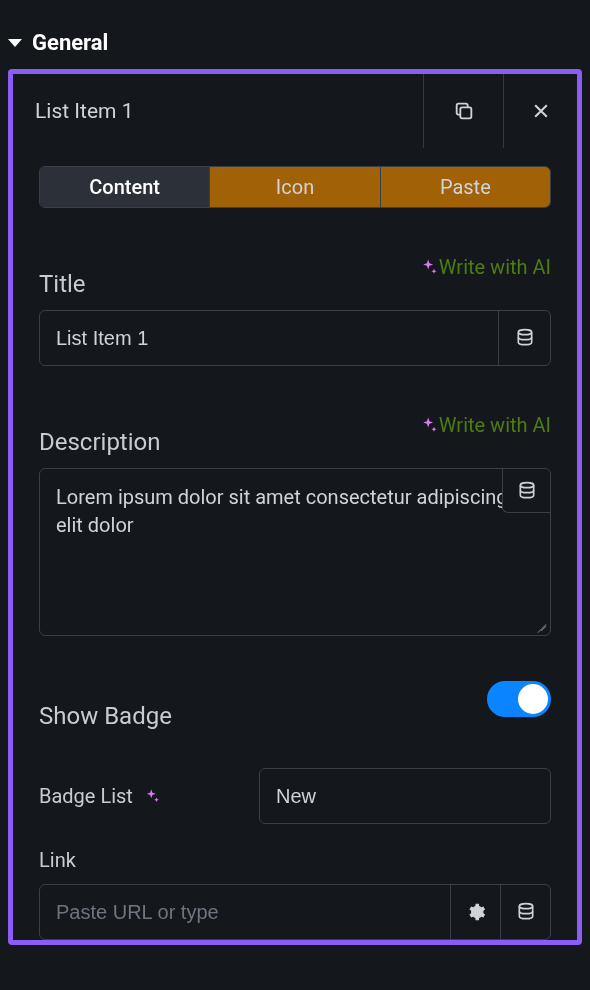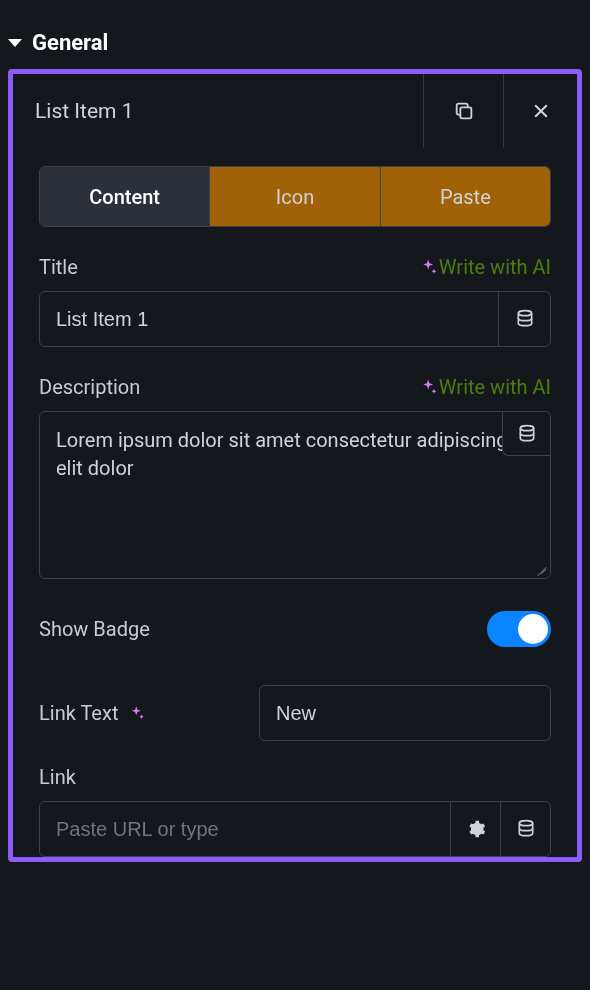--- a/index.html
+++ b/index.html
@@ -33,21 +33,22 @@
     font-size: 22px;
   }
 
   .field-label {
     color: #c8ccd2;
     font-size: 20px;
     padding: 28px 0 12px 0;
   }
   .field-label-inline {
     color: #c8ccd2;
-    font-size: 20px;
+    font-size: 24px;
+    margin-top: 34px;
   }
 
   
   .list-block {
     border: 5px solid #8b5cf6;
     border-radius: 4px;
     margin-top: 4px;
   }
   .list-header {
     display: flex;
@@ -74,21 +75,21 @@
   .list-header-btn:last-child { width: 74px; }
 
   .list-body { padding: 18px 26px 0 26px; }
 
   
   .tabs {
     display: flex;
     border: 1px solid #3a4049;
     border-radius: 6px;
     overflow: hidden;
-    height: 61px;
+    height: 42px;
   }
   .tab {
     flex: 1;
     display: flex;
     align-items: center;
     justify-content: center;
     font-size: 20px;
     color: #d0d3d8;
     cursor: pointer;
     background: #a16207;
@@ -327,21 +328,21 @@
 
       <div class="toggle-row">
         <span class="field-label-inline">Show Badge</span>
         <div class="toggle">
           <div class="toggle-knob"></div>
         </div>
       </div>
 
       <div class="row-split">
         <div class="left-with-spark">
-          <span>Link Text</span>
+          <span>Badge List</span>
           <svg class="spark-icon" width="18" height="18" viewBox="0 0 24 24" fill="currentColor">
             <path d="M11 3l1.5 4.5L17 9l-4.5 1.5L11 15l-1.5-4.5L5 9l4.5-1.5z"></path>
             <path d="M18 14l.9 2.1L21 17l-2.1.9L18 20l-.9-2.1L15 17l2.1-.9z"></path>
           </svg>
         </div>
         <div class="input-group">
           <input type="text" class="text-input" value="New" style="">
 
         </div>
       </div>

